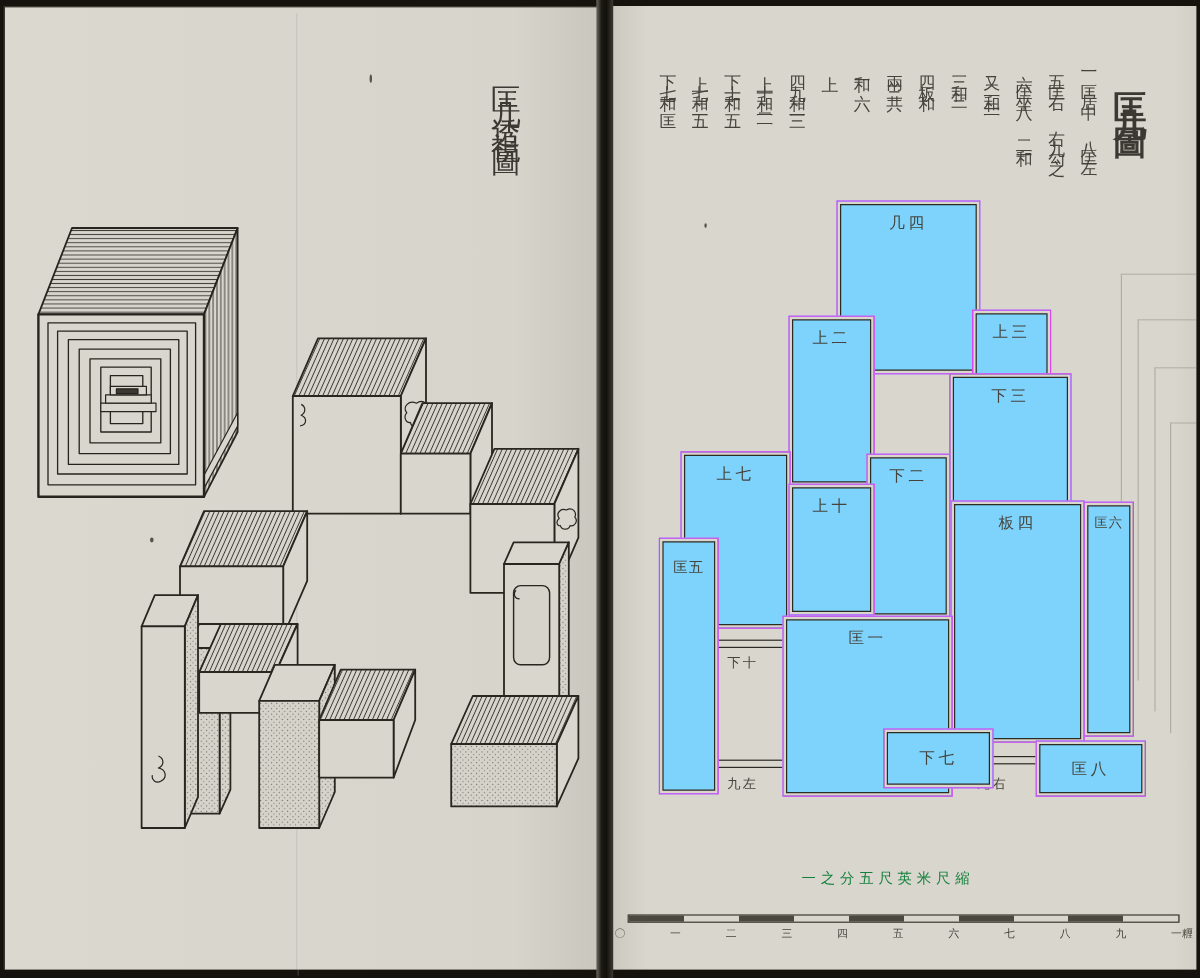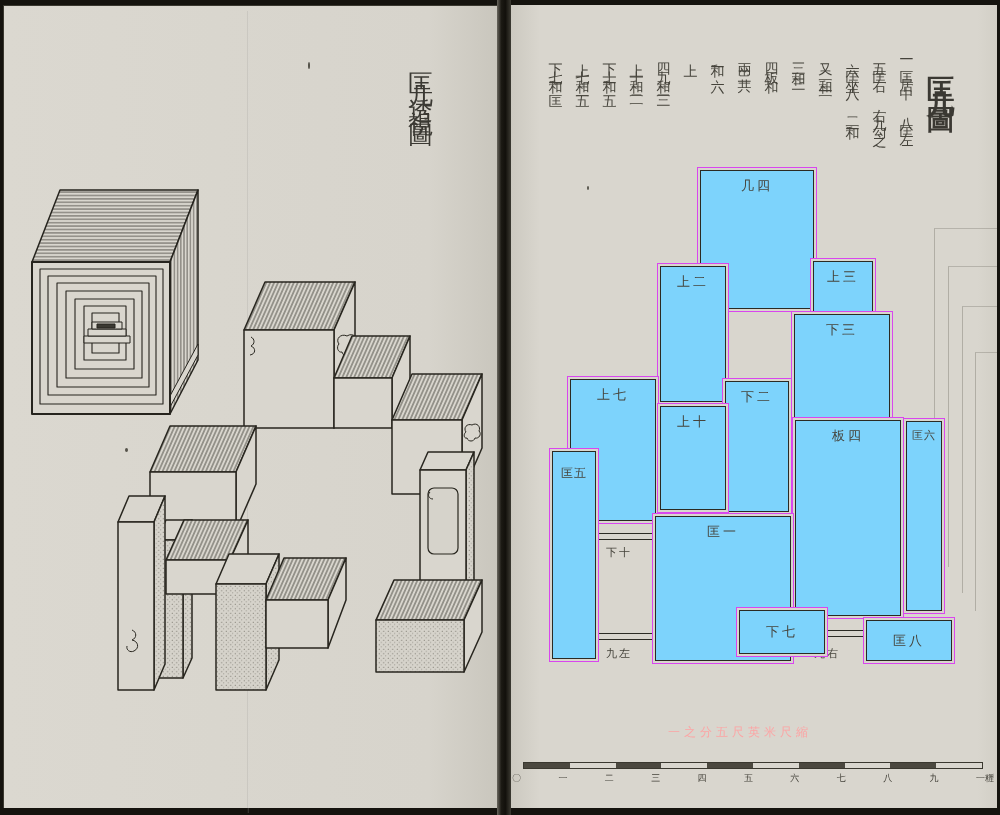--- a/index.html
+++ b/index.html
@@ -34,21 +34,21 @@
   .striplbl{position:absolute;width:46px;text-align:center;font-size:11px;
             letter-spacing:2px;color:#45433b;}
   .ghost{position:absolute;border-left:1px solid rgba(105,102,92,0.35);
          border-top:1px solid rgba(105,102,92,0.3);}
   .scalebar{position:absolute;left:523px;top:762px;width:460px;height:7px;
             border:1px solid #3a382f;box-sizing:border-box;
             background:repeating-linear-gradient(90deg,#4b483f 0 45.8px,#d9d6ce 45.8px 91.6px);}
   .scaleticks{position:absolute;left:512px;top:772px;width:482px;display:flex;
               justify-content:space-between;font-size:9px;color:#45433b;}
   .scalecap{position:absolute;left:640px;top:724px;width:200px;text-align:center;
-            font-size:12px;letter-spacing:4px;color:#fca5a5;}
+            font-size:12px;letter-spacing:4px;color:#15803d;}
   .speck{position:absolute;background:#55534a;border-radius:50%;}
 </style>
 </head>
 <body>
 
 <div class="canvas">
 
   <div class="page page-left">
     <div class="fold"></div>
   </div>

